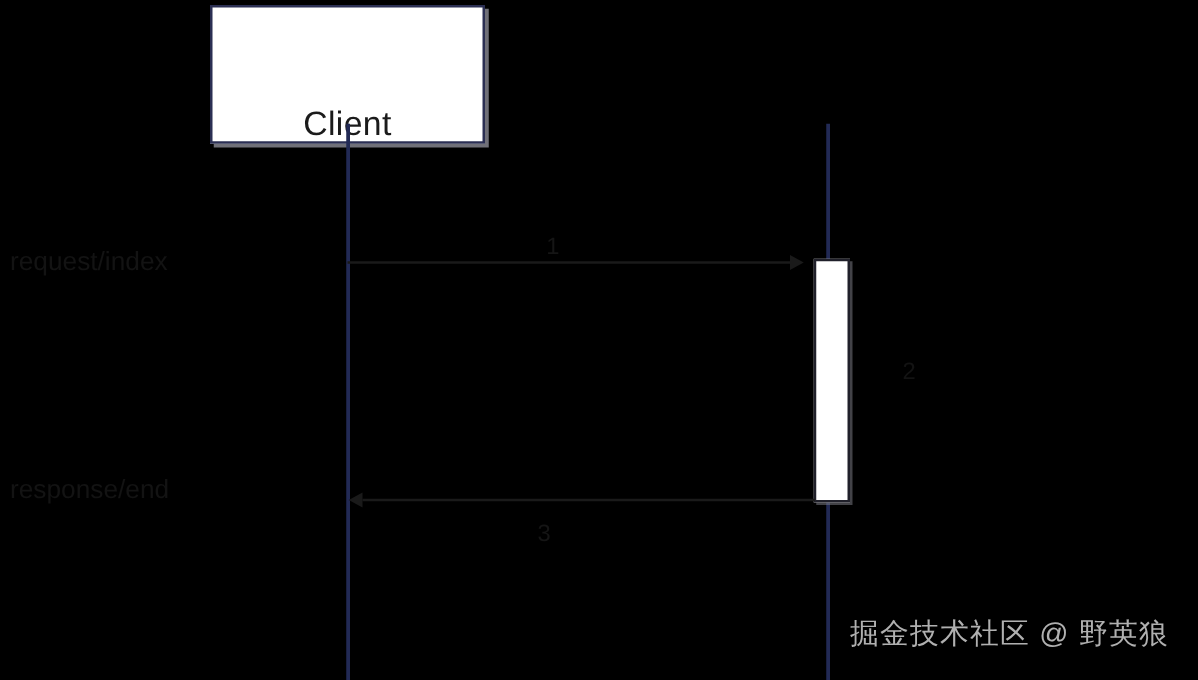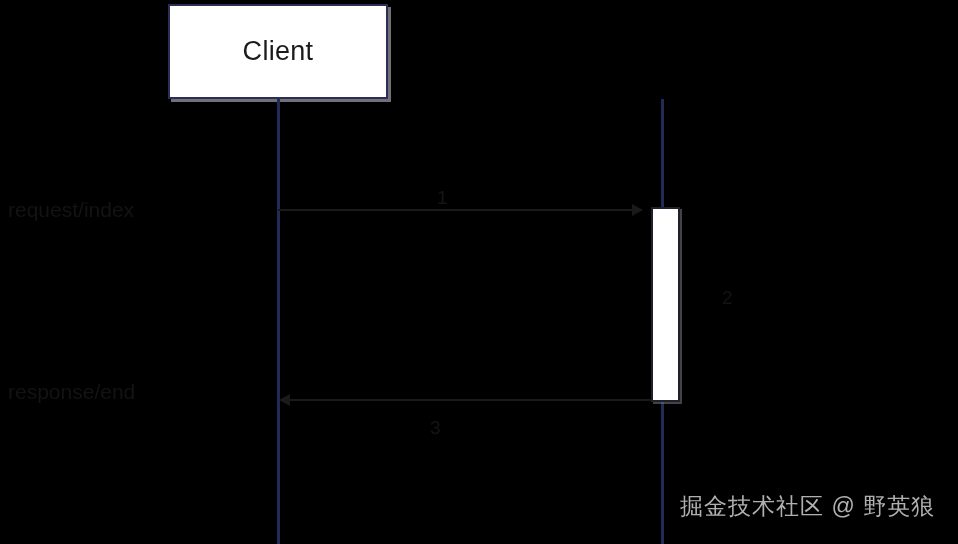--- a/index.html
+++ b/index.html
@@ -104,21 +104,21 @@
     white-space: nowrap;
     opacity: 0.88;
     line-height: 1;
   }
 </style>
 </head>
 <body>
 
 <div id="canvas">
 
-  <div class="participant" style="left:168px; top:4px; width:220px; height:95px;">
+  <div class="participant" style="left:168px; top:4px; width:220px; height:111px;align-items:flex-end;">
     <span class="participant-label">Client</span>
   </div>
 
 
   <div class="lifeline" style="left:277px; top:99px; height:445px;"></div>
 
   <div class="lifeline" style="left:661px; top:99px; height:445px;"></div>
 
   <div class="activation" style="left:651px; top:207px; width:29px; height:195px;"></div>
 

